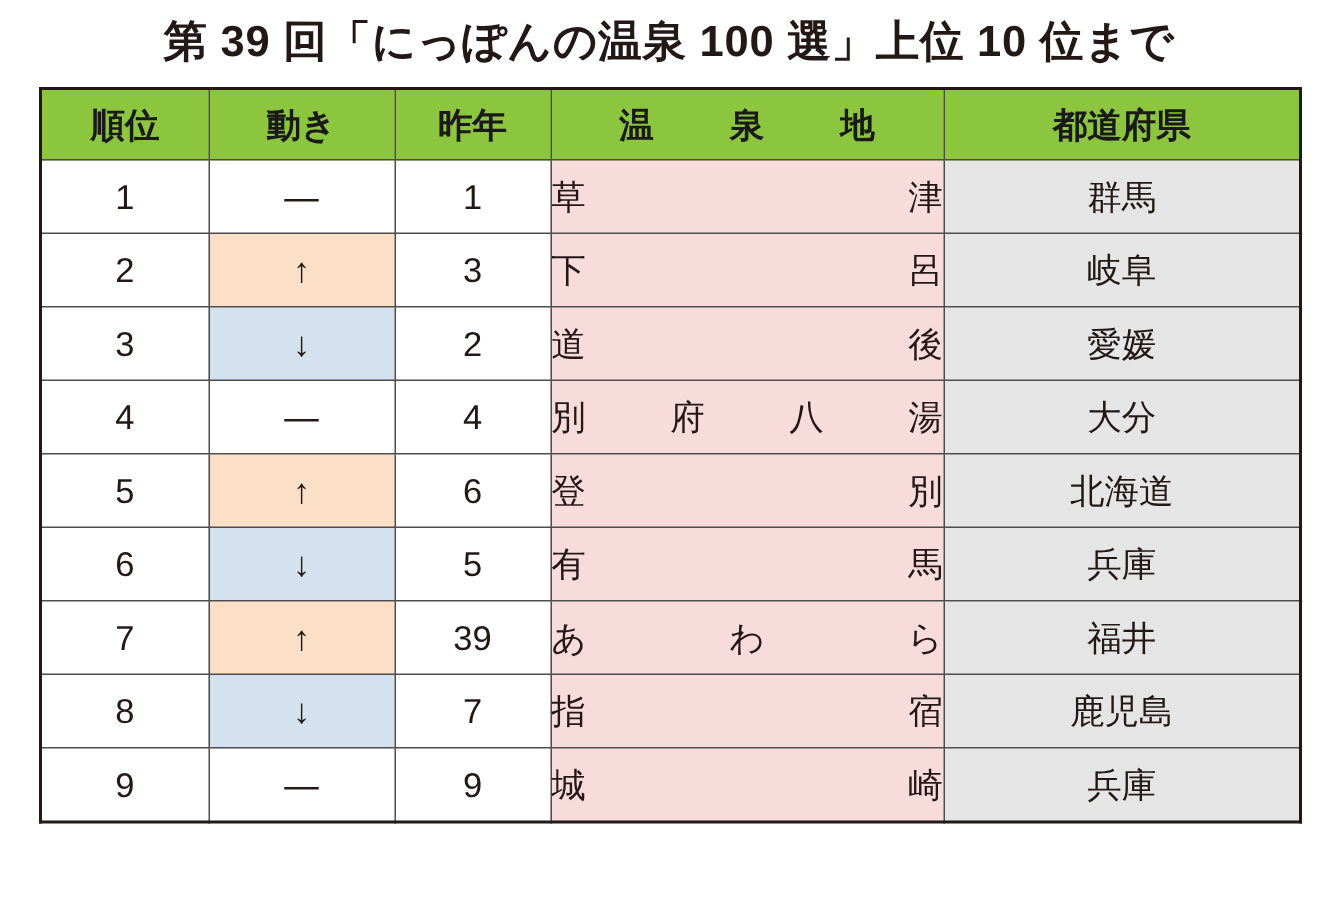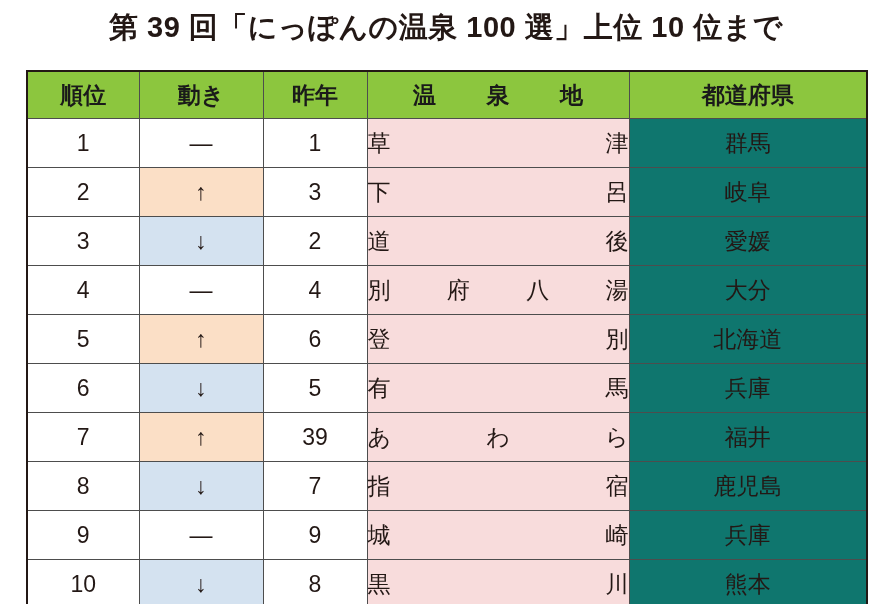--- a/index.html
+++ b/index.html
@@ -18,21 +18,21 @@
     height: 604px;
     box-sizing: border-box;
     position: relative;
   }
   .title {
     text-align: center;
     font-size: 29px;
     font-weight: bold;
     letter-spacing: 0.5px;
     padding-top: 8px;
-    padding-bottom: 22px;
+    padding-bottom: 10px;
     color: #231815;
   }
   .table-wrap {
     padding: 0 26px;
     box-sizing: border-box;
   }
   table.ranking {
     width: 840px;
     border-collapse: collapse;
     table-layout: fixed;
@@ -90,21 +90,21 @@
   .onsen-inner {
     display: flex;
     justify-content: space-between;
     align-items: center;
     width: 100%;
     box-sizing: border-box;
   }
   .onsen-inner > span { display: inline-block; }
   td.cell-pref {
     font-size: 24px;
-    background: #0f766e;
+    background: #e5e5e5;
   }
 </style>
 </head>
 <body>
 
 <div class="page">
 
   <div class="title">第 39 回「にっぽんの温泉 100 選」上位 10 位まで</div>
 
   <div class="table-wrap">
@@ -230,29 +230,17 @@
             <td class="cell-move same">—</td>
             <td class="cell-last">9</td>
             <td class="cell-onsen">
               <div class="onsen-inner">
                 <span>城</span>
                 <span>崎</span>
               </div>
             </td>
             <td class="cell-pref">兵庫</td>
           </tr>
-          <tr>
-            <td class="cell-rank">10</td>
-            <td class="cell-move down">↓</td>
-            <td class="cell-last">8</td>
-            <td class="cell-onsen">
-              <div class="onsen-inner">
-                <span>黒</span>
-                <span>川</span>
-              </div>
-            </td>
-            <td class="cell-pref">熊本</td>
-          </tr>
         </tbody>
     </table>
   </div>
 
 </div>
 
 </body></html>

